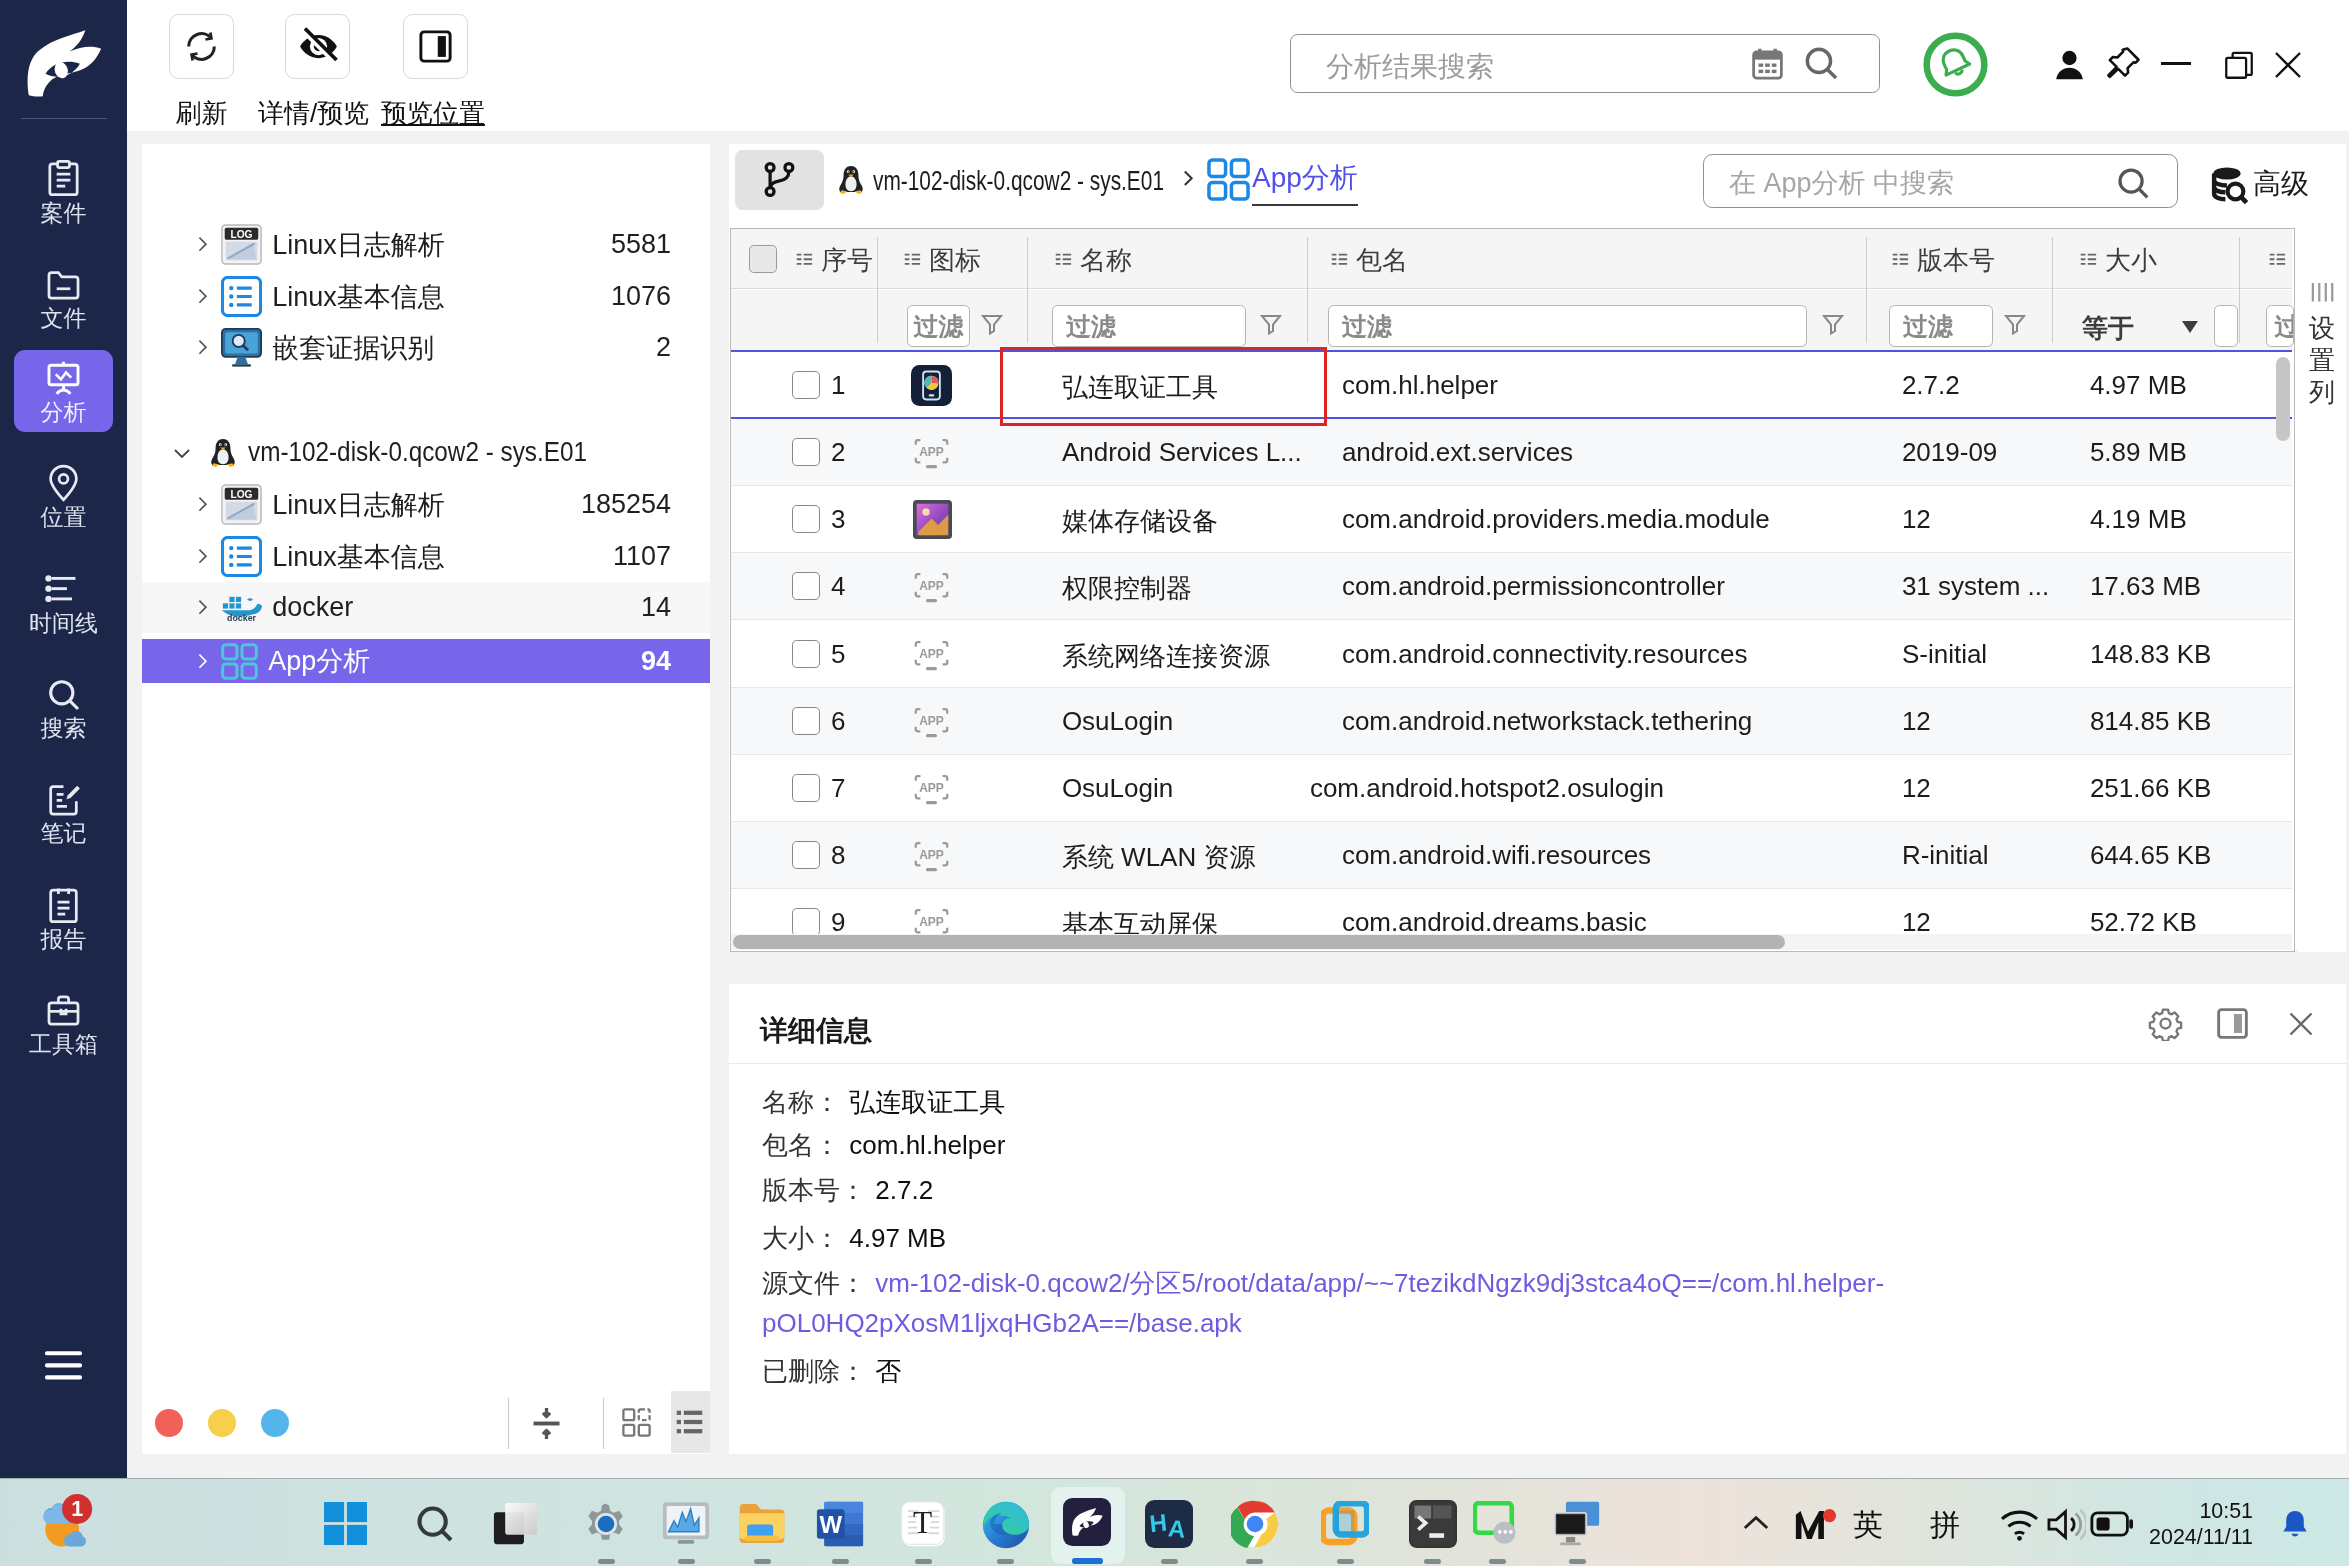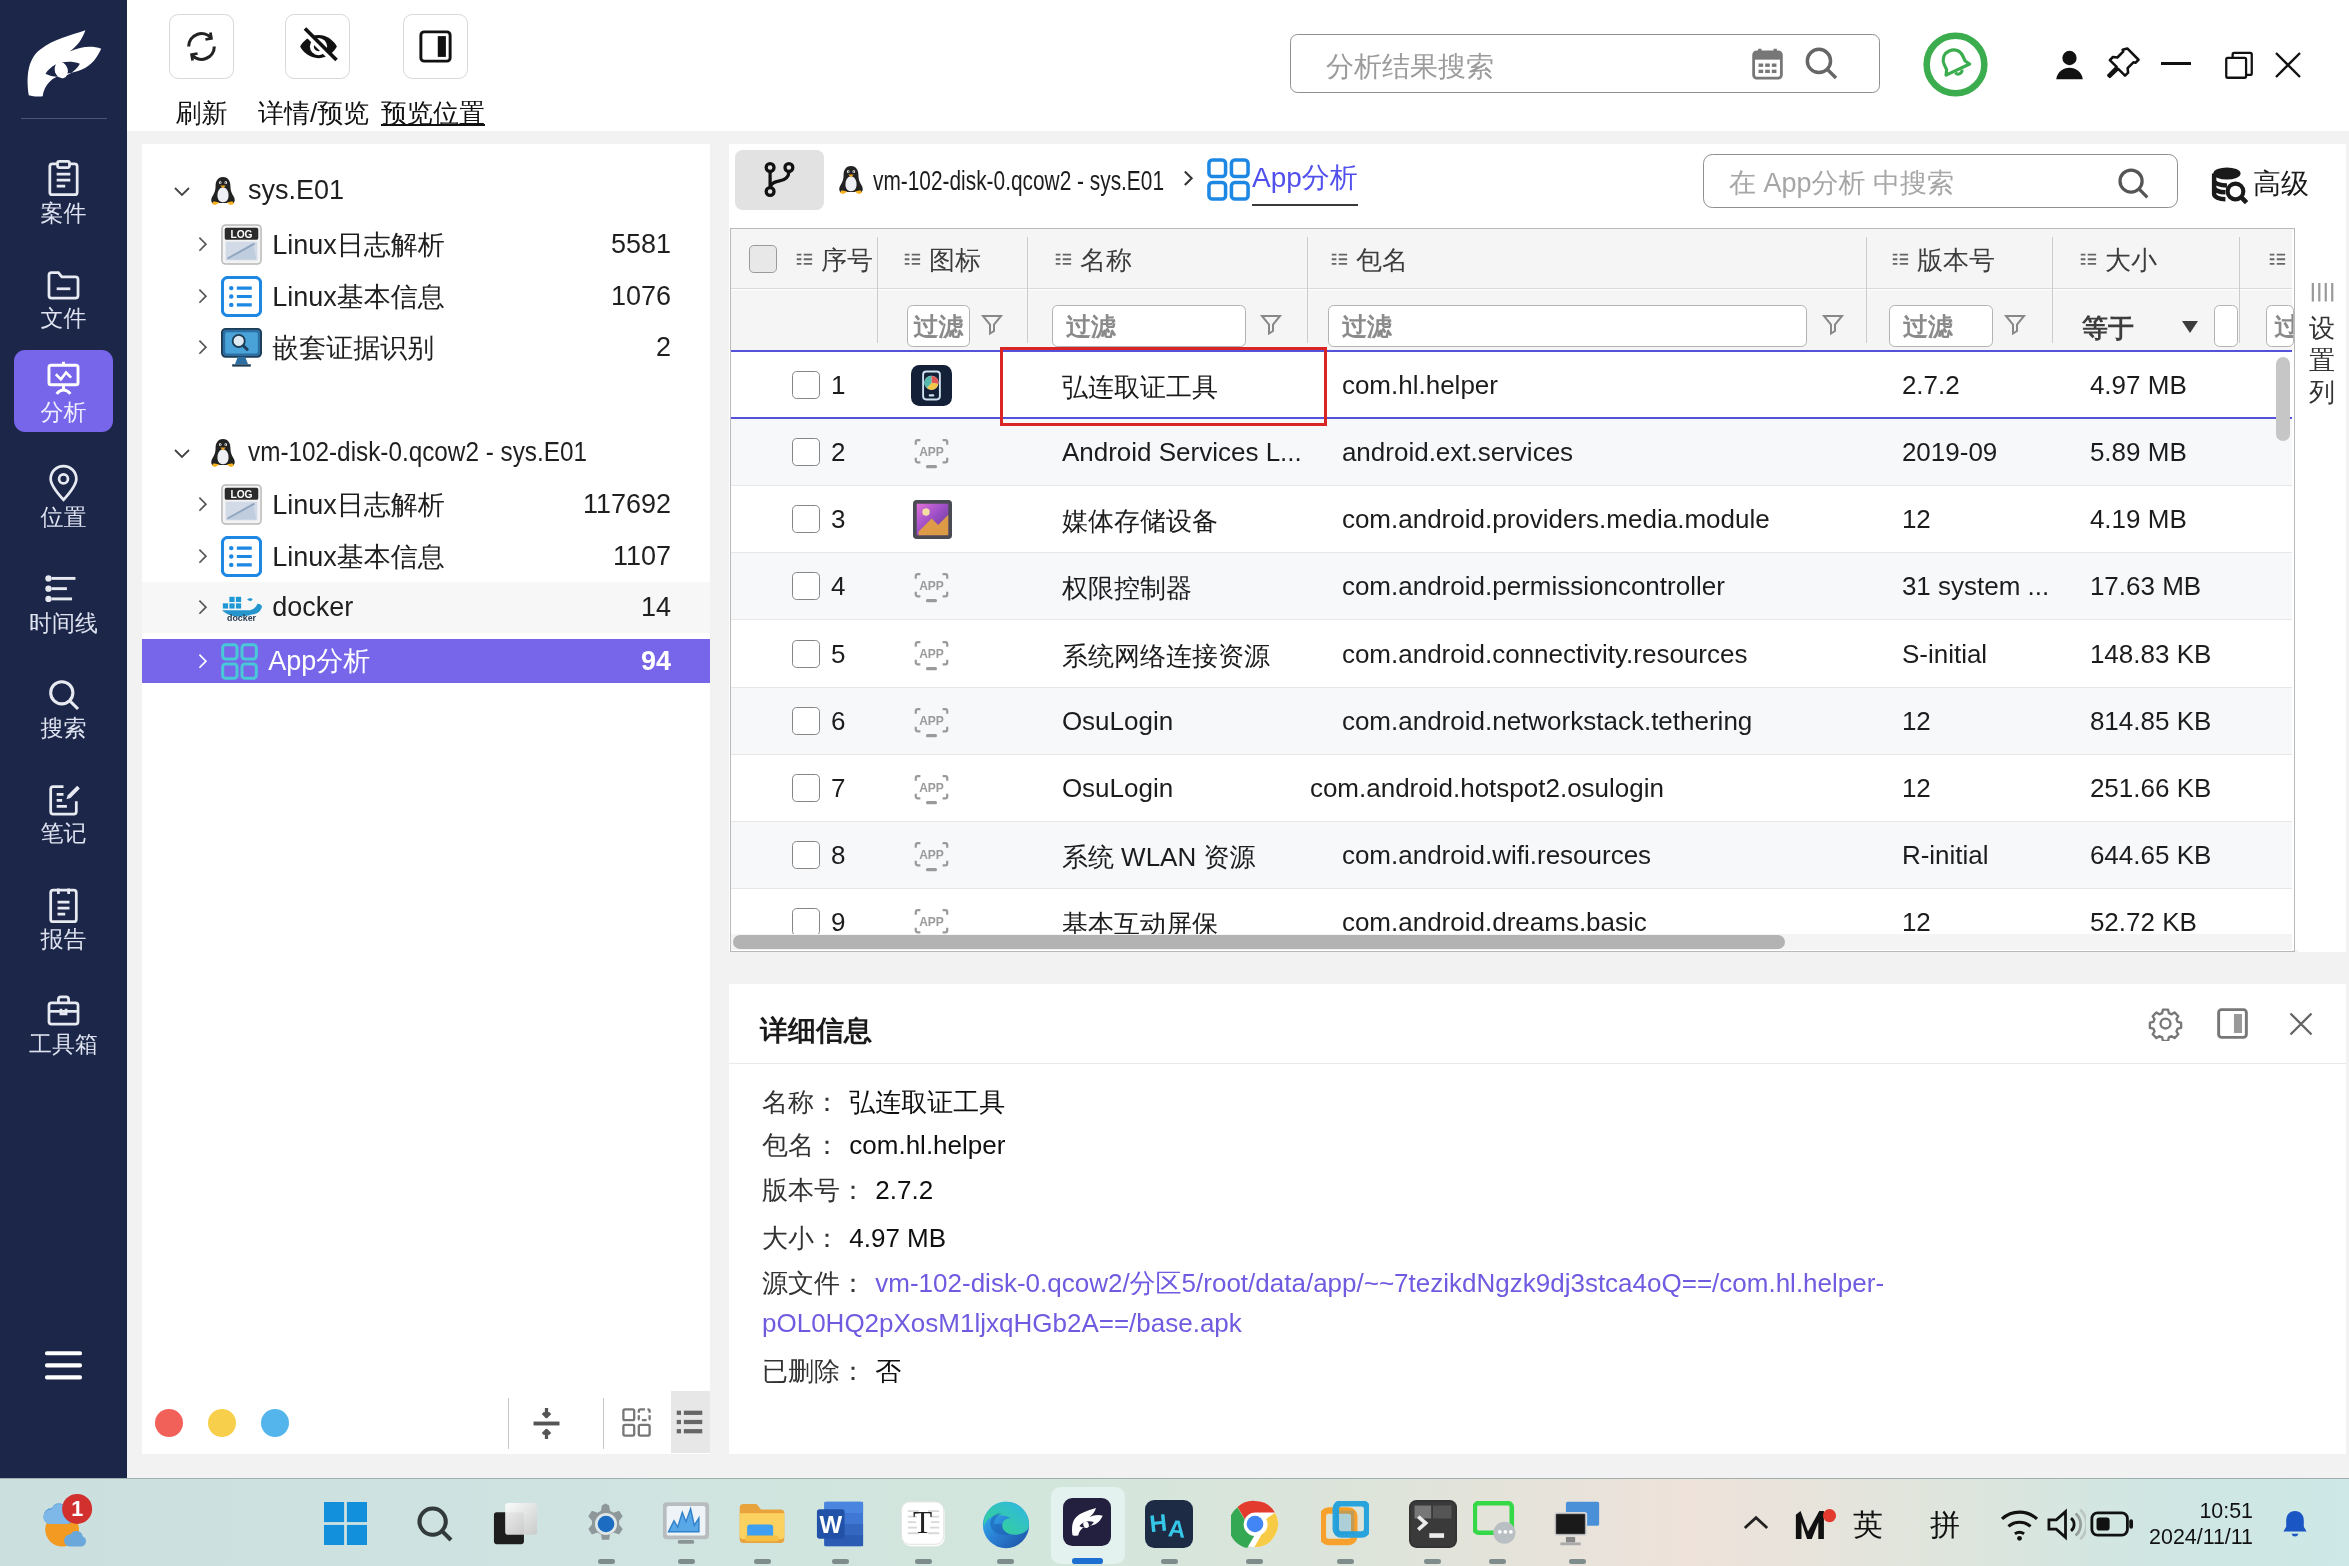--- a/index.html
+++ b/index.html
@@ -240,29 +240,20 @@
 
   <svg class="abs" style="left:45px;top:1350px" width="37" height="32" viewBox="0 0 40 34">
       <rect y="1" width="40" height="4.5" rx="2" fill="#fff"></rect>
       <rect y="14" width="40" height="4.5" rx="2" fill="#fff"></rect>
       <rect y="27" width="40" height="4.5" rx="2" fill="#fff"></rect>
     </svg>
 </div>
 
 <div class="abs" id="treepanel" style="left:142px;top:144px;width:568px;height:1310px;background:#fff;font-size:27px;color:#1f1f1f;">
 
-  <div class="abs flex" style="left:0;top:21.4px;width:568px;height:51px;">
-    <svg style="margin-left:28px" width="24" height="24" viewBox="0 0 24 24" fill="none" stroke="#444" stroke-width="1.8">
-        <path d="M5 9l7 7 7-7"></path>
-      </svg>
-    <svg style="margin-left:16px" width="26" height="30" viewBox="0 0 28 32">
-        <use href="#tux"></use>
-      </svg>
-    <span style="margin-left:12px">sys.E01</span>
-  </div>
   <div class="abs flex" style="left:0;top:75px;width:568px;height:51px;">
     <svg style="margin-left:49px" width="22.4" height="22.4" viewBox="0 0 24 24" fill="none" stroke="#555" stroke-width="1.8">
         <path d="M9 5l7 7-7 7"></path>
       </svg>
     <svg style="margin-left:7.5px" width="41" height="41" viewBox="0 0 44 44">
         <use href="#ilog"></use>
       </svg>
     <span style="margin-left:10.3px">Linux日志解析</span>
     <span class="cnt">5581</span>
   </div>
@@ -297,21 +288,21 @@
     <span style="margin-left:12px;transform:scaleX(0.9);transform-origin:left center;white-space:nowrap;">vm-102-disk-0.qcow2 - sys.E01</span>
   </div>
   <div class="abs flex" style="left:0;top:335px;width:568px;height:51px;">
     <svg style="margin-left:49px" width="22.4" height="22.4" viewBox="0 0 24 24" fill="none" stroke="#555" stroke-width="1.8">
         <path d="M9 5l7 7-7 7"></path>
       </svg>
     <svg style="margin-left:7.5px" width="41" height="41" viewBox="0 0 44 44">
         <use href="#ilog"></use>
       </svg>
     <span style="margin-left:10.3px">Linux日志解析</span>
-    <span class="cnt">117692</span>
+    <span class="cnt">185254</span>
   </div>
   <div class="abs flex" style="left:0;top:387px;width:568px;height:51px;">
     <svg style="margin-left:49px" width="22.4" height="22.4" viewBox="0 0 24 24" fill="none" stroke="#555" stroke-width="1.8">
         <path d="M9 5l7 7-7 7"></path>
       </svg>
     <svg style="margin-left:7.5px" width="41" height="41" viewBox="0 0 44 44">
         <use href="#ilist"></use>
       </svg>
     <span style="margin-left:10.3px">Linux基本信息</span>
     <span class="cnt">1107</span>

